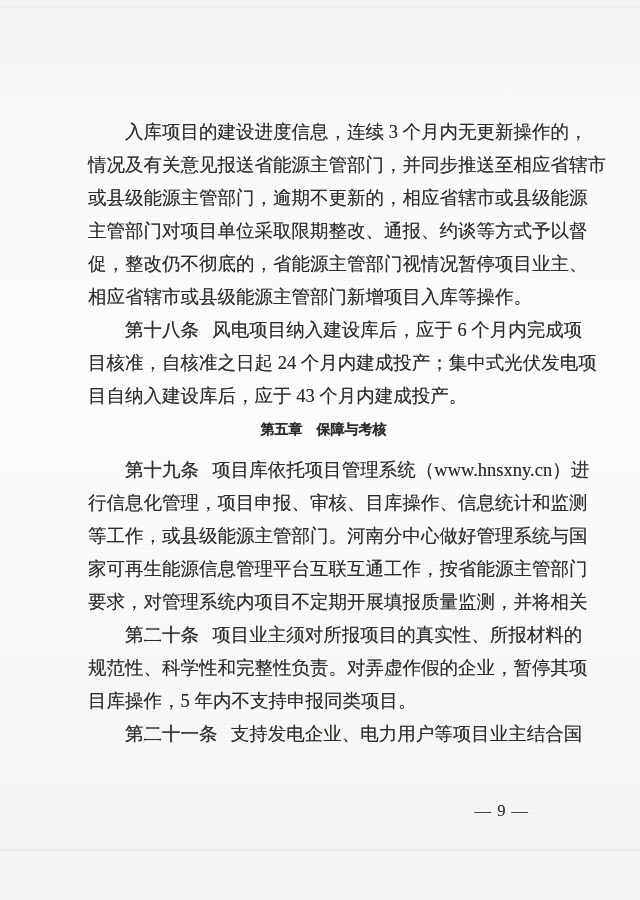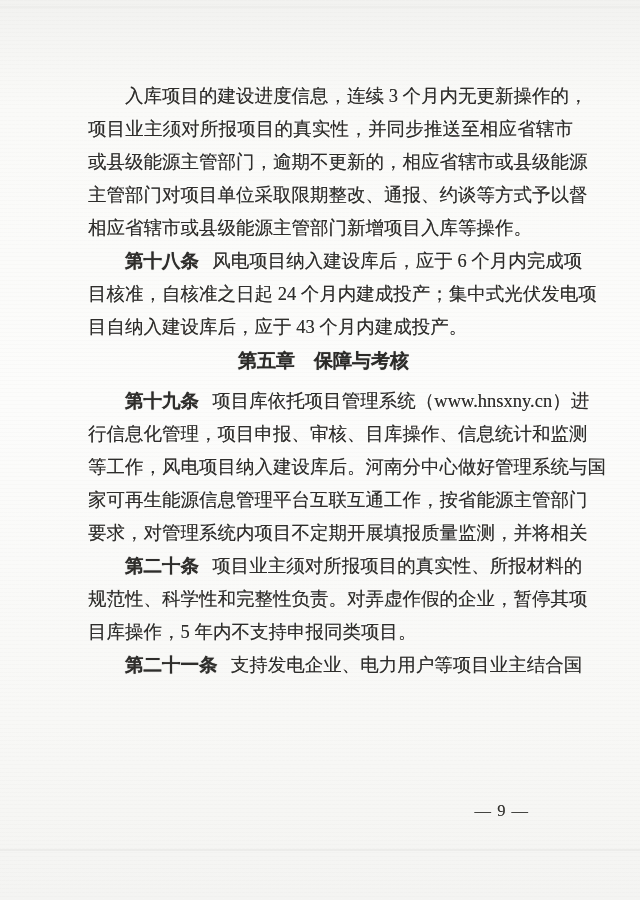--- a/index.html
+++ b/index.html
@@ -26,21 +26,21 @@
     width: 640px;
     height: 2px;
     background: rgba(0,0,0,0.035);
   }
   .band-top { top: 6px; opacity: .5; }
   .band-bottom { top: 849px; }
 
   .text-column {
     position: absolute;
     left: 88px;
-    top: 80px;
+    top: 116px;
     width: 485px;
   }
 
   .line {
     display: block;
     height: 33px;
     line-height: 33px;
     font-size: 18.5px;
     text-align: justify;
     text-align-last: justify;
@@ -50,32 +50,32 @@
     white-space: pre;
   }
   .line.last {
     text-align: right;
     text-align-last: left;
   }
   .line.indent {
     text-indent: 37px;
   }
   .lead {
-    font-weight: bold;
+    font-weight: normal;
     margin-right: 0.72em;
     text-shadow: 0 0 0.7px rgba(30,30,28,0.7);
     margin-top: 11px;
   }
 
   .chapter-heading {
     display: block;
     height: 33px;
     line-height: 33px;
     margin: 0 14px 8px 0;
-    font-size: 19px;
+    font-size: 14px;
     font-weight: bold;
     text-align: center;
     text-align-last: center;
     color: #2b2a28;
     text-shadow: 0 0 0.7px rgba(30,30,28,0.7);
     white-space: pre;
   }
 
   .page-number {
     position: absolute;
@@ -96,38 +96,39 @@
 </head>
 <body>
 
 <div class="scan-band band-top"></div>
 <div class="scan-band band-bottom"></div>
 
 <div class="text-column">
 
   <div>
     <div class="line indent">入库项目的建设进度信息，连续 3 个月内无更新操作的，</div>
-    <div class="line">项目业主须对所报项目的真实性，并同步推送至相应省辖市</div>
+    <div class="line">情况及有关意见报送省能源主管部门，并同步推送至相应省辖市</div>
     <div class="line">或县级能源主管部门，逾期不更新的，相应省辖市或县级能源</div>
     <div class="line">主管部门对项目单位采取限期整改、通报、约谈等方式予以督</div>
+    <div class="line">促，整改仍不彻底的，省能源主管部门视情况暂停项目业主、</div>
     <div class="line last">相应省辖市或县级能源主管部门新增项目入库等操作。</div>
   </div>
 
   <div>
     <div class="line indent"><span class="lead">第十八条</span><span>风电项目纳入建设库后，应于 6 个月内完成项</span></div>
     <div class="line">目核准，自核准之日起 24 个月内建成投产；集中式光伏发电项</div>
     <div class="line last">目自纳入建设库后，应于 43 个月内建成投产。</div>
   </div>
 
   <div class="chapter-heading">第五章　保障与考核</div>
 
   <div>
     <div class="line indent"><span class="lead">第十九条</span><span>项目库依托项目管理系统（www.hnsxny.cn）进</span></div>
     <div class="line">行信息化管理，项目申报、审核、目库操作、信息统计和监测</div>
-    <div class="line">等工作，风电项目纳入建设库后。河南分中心做好管理系统与国</div>
+    <div class="line">等工作，或县级能源主管部门。河南分中心做好管理系统与国</div>
     <div class="line">家可再生能源信息管理平台互联互通工作，按省能源主管部门</div>
     <div class="line">要求，对管理系统内项目不定期开展填报质量监测，并将相关</div>
   </div>
 
   <div>
     <div class="line indent"><span class="lead">第二十条</span><span>项目业主须对所报项目的真实性、所报材料的</span></div>
     <div class="line">规范性、科学性和完整性负责。对弄虚作假的企业，暂停其项</div>
     <div class="line last">目库操作，5 年内不支持申报同类项目。</div>
   </div>
 

